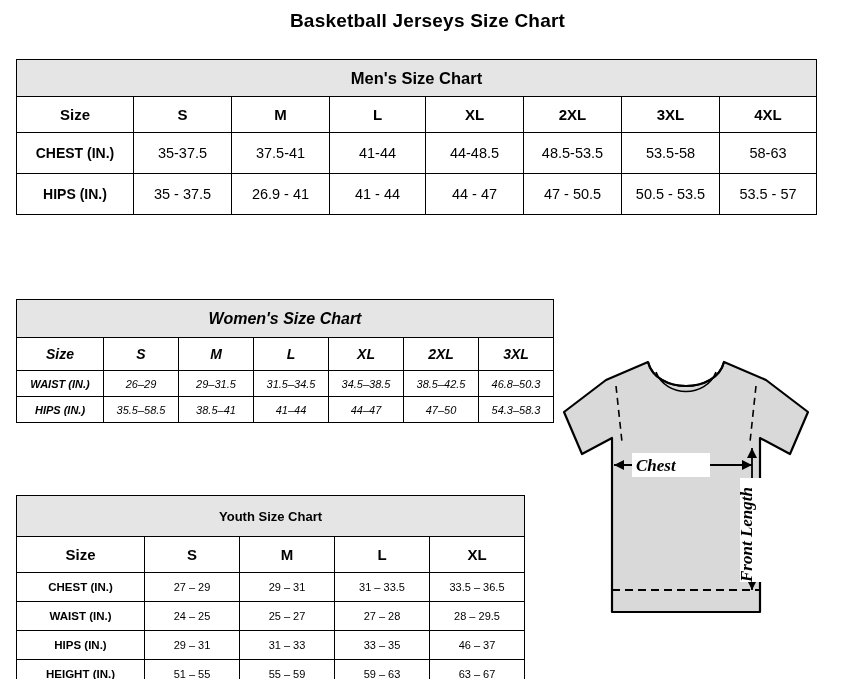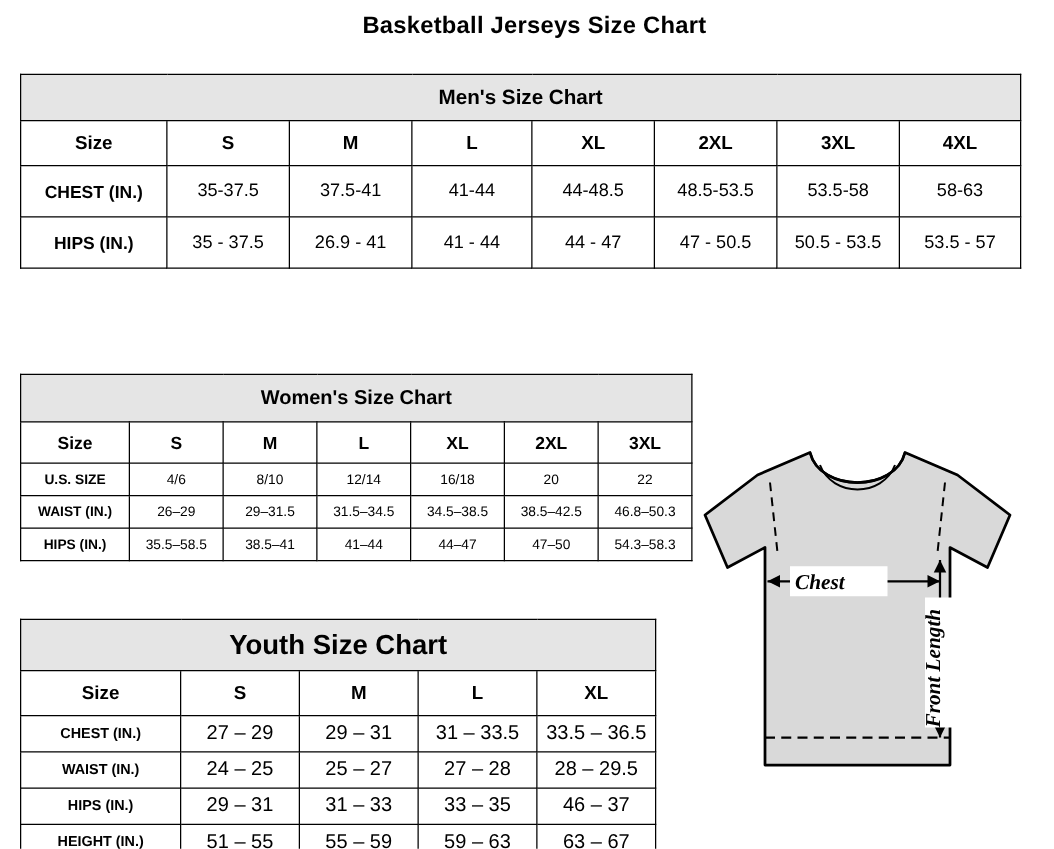--- a/index.html
+++ b/index.html
@@ -68,20 +68,21 @@
   #mens-table .rowlabel {
     font-size: 14px;
   }
 
   
   #womens-wrap {
     position: absolute;
     left: 16px;
     top: 299px;
     width: 537px;
+    font-style: italic;
   }
   #womens-table {
     width: 537px;
   }
   #womens-table .caption-cell {
     font-size: 16px;
     height: 35px;
   }
   #womens-table .hdr-cell {
     font-size: 14px;
@@ -100,31 +101,31 @@
   #youth-wrap {
     position: absolute;
     left: 16px;
     top: 495px;
     width: 508px;
   }
   #youth-table {
     width: 508px;
   }
   #youth-table .caption-cell {
-    font-size: 22px;
+    font-size: 13px;
     height: 38px;
     margin-top: 20px;
   }
   #youth-table .hdr-cell {
     font-size: 15px;
     height: 33px;
   }
   #youth-table td {
     height: 26px;
-    font-size: 16px;
+    font-size: 11px;
   }
   #youth-table .rowlabel {
     font-size: 11.5px;
     font-weight: bold;
   }
 
   
   #shirt-diagram {
     position: absolute;
     left: 556px;
@@ -221,29 +222,20 @@
         <td class="caption-cell" colspan="7">Women's Size Chart</td>
       </tr>
       <tr>
         <td class="hdr-cell">Size</td>
         <td class="hdr-cell">S</td>
         <td class="hdr-cell">M</td>
         <td class="hdr-cell">L</td>
         <td class="hdr-cell">XL</td>
         <td class="hdr-cell">2XL</td>
         <td class="hdr-cell">3XL</td>
-      </tr>
-      <tr>
-        <td class="rowlabel">U.S. SIZE</td>
-        <td>4/6</td>
-        <td>8/10</td>
-        <td>12/14</td>
-        <td>16/18</td>
-        <td>20</td>
-        <td>22</td>
       </tr>
       <tr>
         <td class="rowlabel">WAIST  (IN.)</td>
         <td>26–29</td>
         <td>29–31.5</td>
         <td>31.5–34.5</td>
         <td>34.5–38.5</td>
         <td>38.5–42.5</td>
         <td>46.8–50.3</td>
       </tr>

